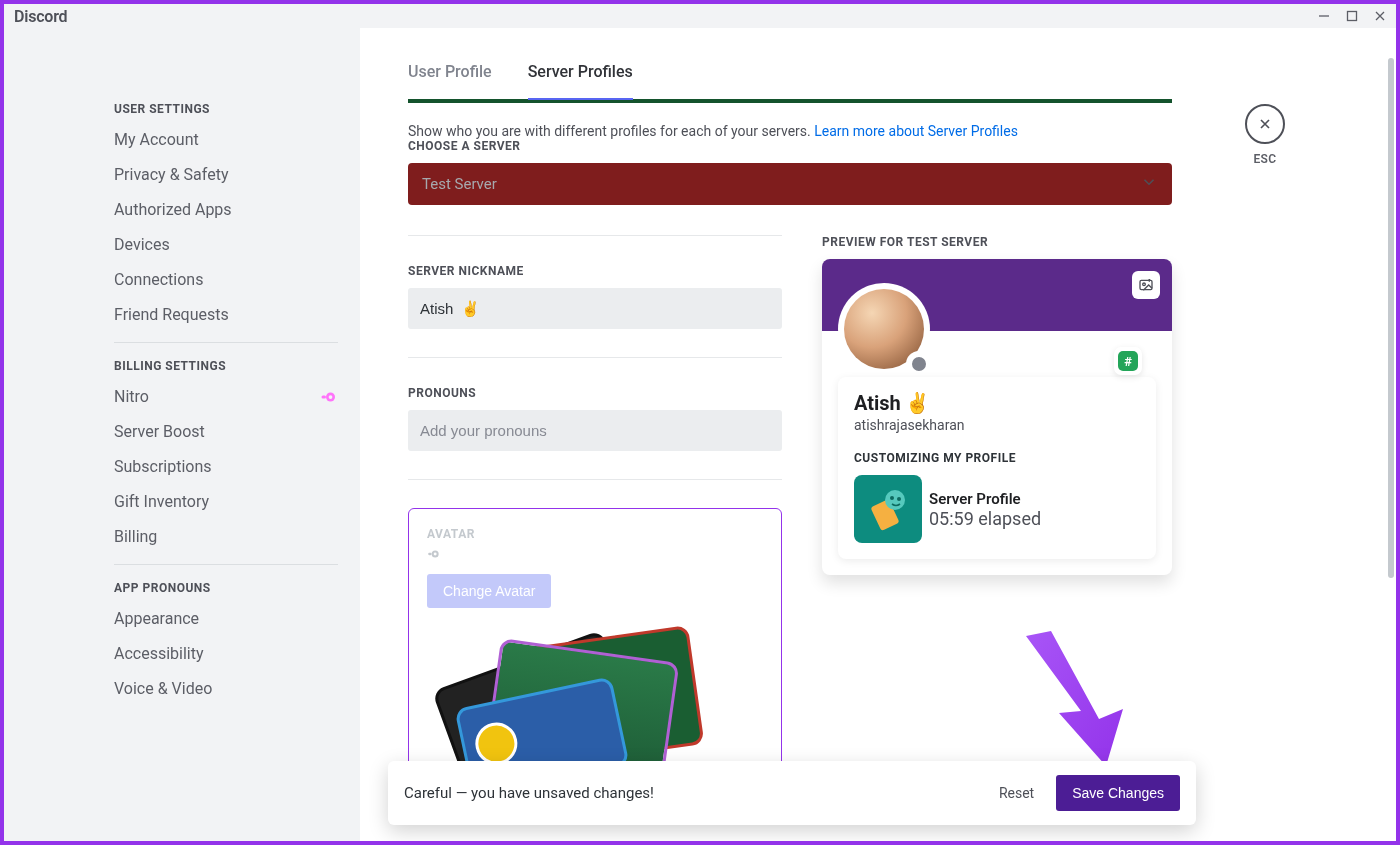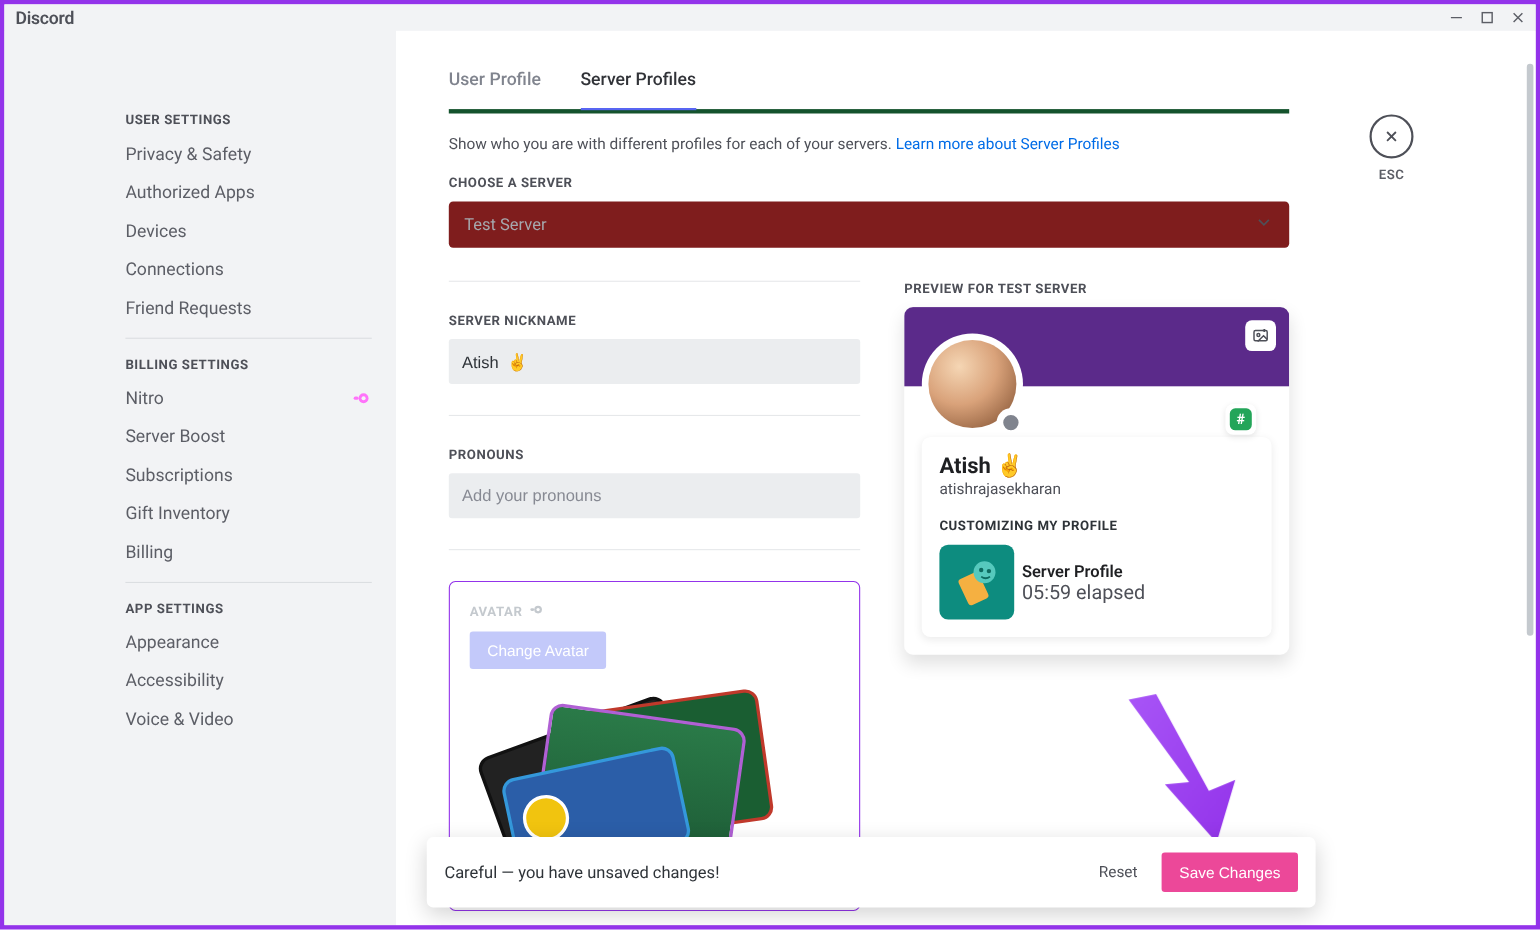--- a/index.html
+++ b/index.html
@@ -148,21 +148,20 @@
   .tab.active::after {
     content: "";
     position: absolute;
     left: 0; right: 0; bottom: -1px;
     height: 2px;
     background: #5865f2;
   }
   .description {
     color: #4e5058;
     font-size: 14px;
-    margin-bottom: 20px;
   }
   .description a { color: #006ce7; text-decoration: none; }
   .field-label {
     font-size: 12px;
     font-weight: 700;
     color: #4e5058;
     letter-spacing: .5px;
     margin-bottom: 10px;
   }
   .server-select {
@@ -207,22 +206,23 @@
     height: 300px;
     overflow: hidden;
     position: relative;
   }
   .avatar-card .label-muted {
     font-size: 12px;
     font-weight: 700;
     color: #c4c9ce;
     letter-spacing: .5px;
     display:flex;
-    align-items:center;
+    align-items:flex-start;
     gap:6px;
+    flex-direction:column;
   }
   .change-avatar-btn {
     margin-top: 10px;
     background: #c3c9fa;
     color: #ffffff;
     border: none;
     border-radius: 3px;
     padding: 9px 16px;
     font-size: 14px;
     font-weight: 500;
@@ -356,21 +356,21 @@
     box-shadow: 0 6px 20px rgba(0,0,0,.18);
     padding: 14px 16px;
     display: flex;
     align-items: center;
     justify-content: space-between;
   }
   .unsaved-text { color: #2e3338; font-size: 15px; }
   .unsaved-actions { display: flex; gap: 22px; align-items: center; }
   .reset-btn { color: #4e5058; font-size: 14px; cursor: pointer; }
   .save-btn {
-    background: #ec4899;
+    background: #4c1d95;
     color: #fff;
     border: none;
     border-radius: 3px;
     padding: 10px 16px;
     font-size: 14px;
     font-weight: 500;
     cursor: pointer;
   }
   .big-arrow {
     position: absolute;
@@ -397,20 +397,23 @@
       <span><svg viewBox="0 0 12 12">
             <path d="M2 2l8 8M10 2l-8 8" stroke="currentColor" stroke-width="1.3"></path>
           </svg></span>
     </div>
   </div>
 
   <div class="app-body">
     <div class="sidebar">
       <div class="sidebar-header">USER SETTINGS</div>
       <div class="sidebar-item">
+          <span>My Account</span>
+        </div>
+      <div class="sidebar-item">
           <span>Privacy &amp; Safety</span>
         </div>
       <div class="sidebar-item">
           <span>Authorized Apps</span>
         </div>
       <div class="sidebar-item">
           <span>Devices</span>
         </div>
       <div class="sidebar-item">
           <span>Connections</span>
@@ -436,21 +439,21 @@
           <span>Subscriptions</span>
         </div>
       <div class="sidebar-item">
           <span>Gift Inventory</span>
         </div>
       <div class="sidebar-item">
           <span>Billing</span>
         </div>
       <div class="sidebar-divider"></div>
 
-      <div class="sidebar-header">APP SETTINGS</div>
+      <div class="sidebar-header">APP PRONOUNS</div>
       <div class="sidebar-item">
           <span>Appearance</span>
         </div>
       <div class="sidebar-item">
           <span>Accessibility</span>
         </div>
       <div class="sidebar-item">
           <span>Voice &amp; Video</span>
         </div>
     </div>

